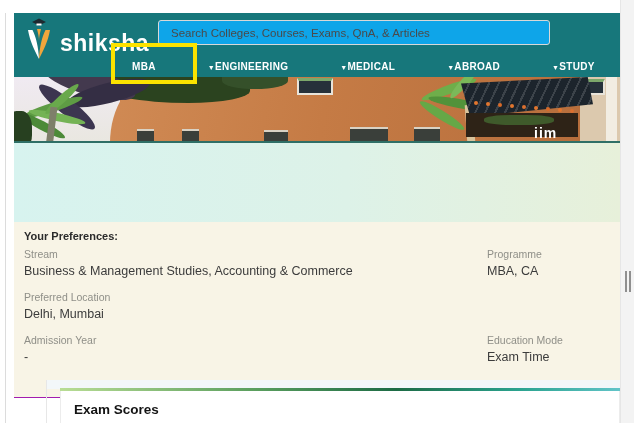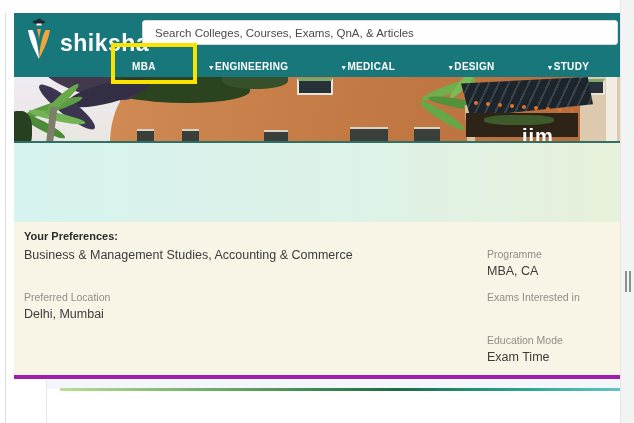--- a/index.html
+++ b/index.html
@@ -10,21 +10,21 @@
   .page-edge { position: absolute; left: 5px; top: 13px; height: 410px; width: 1px; background: #dcdcdc; }
   .scrollbar-track { position: absolute; right: 0; top: 0; width: 14px; height: 423px; background: #f3f3f3; border-left: 1px solid #e6e6e6; }
   .scroll-line { position: absolute; width: 2px; height: 21px; top: 271px; background: #8f8f8f; }
   .scroll-line.a { left: 4px; } .scroll-line.b { left: 8px; }
 
   
   .header { position: absolute; left: 14px; top: 13px; width: 606px; height: 64px; background: #17777b; z-index: 2; }
   .logo { position: absolute; left: 10px; top: 4px; display: flex; align-items: flex-end; }
   .logo-bird { width: 30px; height: 44px; margin-right: 6px; }
   .logo-text { color: #fff; font-size: 23px; font-weight: 600; letter-spacing: .5px; line-height: 1; padding-bottom: 6px; }
-  .searchbar { position: absolute; left: 128px; top: 7px; width: 476px; height: 25px; background: #ffffff;
+  .searchbar { position: absolute; left: 144px; top: 7px; width: 392px; height: 25px; background: #0ea5e9;
     border: 1px solid #d8d8d8; border-radius: 3px; }
   .searchbar input { width: 100%; height: 100%; border: 0; outline: none; background: transparent;
     padding: 0 12px; font-size: 11.5px; color: #4a4a4a; font-family: inherit; }
   .searchbar input::placeholder { color: #4a4a4a; opacity: 1; }
   .nav { position: absolute; left: 118px; top: 40px; width: 486px; height: 26px;
     display: flex; align-items: center; justify-content: space-between; }
   .nav-item { color: #fff; font-size: 10px; font-weight: bold; letter-spacing: .3px; white-space: nowrap;
     display: inline-flex; align-items: center; cursor: pointer; gap: 48px; }
   .nav-item .caret { font-size: 7px; margin-left: 4px; position: relative; top: 1px; }
 
@@ -65,34 +65,34 @@
   .cg4 { left: 430px; top: 2px; width: 40px; height: 8px; background: #7bb959; transform: rotate(-48deg); }
   .trunk-c { position: absolute; left: 452px; top: 28px; width: 8px; height: 38px; background: #d9c49c; transform: rotate(-4deg); }
   .canopy { position: absolute; left: 447px; top: 0; width: 132px; height: 40px; background: #1c242c;
     clip-path: polygon(0 16%, 96% 0, 100% 68%, 7% 100%);
     background-image: repeating-linear-gradient(115deg, rgba(255,255,255,.14) 0 2px, transparent 2px 9px); }
   .lanterns { position: absolute; left: 460px; top: 24px; width: 4px; height: 4px; border-radius: 50%; background: #e2762f;
     box-shadow: 12px 1px 0 #e2762f, 24px 2px 0 #d96a28, 36px 3px 0 #e2762f, 48px 4px 0 #db7030, 60px 5px 0 #e2762f,
       72px 6px 0 #d96a28, 84px 7px 0 #e2762f, 96px 8px 0 #db7030; }
   .balcony { position: absolute; left: 452px; top: 36px; width: 112px; height: 24px; background: #2e2317; }
   .balcony-green { position: absolute; left: 470px; top: 38px; width: 70px; height: 10px; background: #3f5a2b; border-radius: 40%; }
-  .sign { position: absolute; left: 508px; top: 48px; color: #fff; font-size: 20px; font-weight: bold; letter-spacing: 1px; }
+  .sign { position: absolute; left: 520px; top: 48px; color: #fff; font-size: 14px; font-weight: bold; letter-spacing: 1px; }
   .hero-bottom { position: absolute; left: 0; bottom: 0; width: 100%; height: 2px; background: #2f6f66; }
 
   
   .annotation-box { position: absolute; left: 111px; top: 43px; width: 86px; height: 41px;
     border: 4px solid #fbe300; z-index: 10; pointer-events: none; }
 
   
   .mint { position: absolute; left: 14px; top: 143px; width: 606px; height: 79px;
     background: linear-gradient(90deg, #d7f3ef 0%, #ddf2e8 55%, #e7f0da 100%); }
 
   
-  .prefs { position: absolute; left: 14px; top: 222px; width: 606px; height: 157px; background: #f8f4e6;
-    border-bottom: 4px solid #a21caf; }
+  .prefs { position: absolute; left: 14px; top: 222px; width: 606px; height: 176px; background: #f8f4e6;
+    border-bottom: 1px solid #a21caf; }
   .prefs-title { position: absolute; left: 10px; top: 8px; font-size: 11px; font-weight: bold; color: #2b2b2b; }
   .pref-field { position: absolute; }
   .pref-label { font-size: 10.5px; color: #8f8f88; margin-bottom: 4px; }
   .pref-value { font-size: 12.5px; color: #3c3c3c; }
   .more-link { color: #4272d7; cursor: pointer; }
   .pf-l1 { left: 10px; top: 26px; } .pf-r1 { left: 473px; top: 26px; }
   .pf-l2 { left: 10px; top: 69px; } .pf-r2 { left: 473px; top: 69px; }
   .pf-l3 { left: 10px; top: 112px; } .pf-r3 { left: 473px; top: 112px; }
 
   
@@ -132,21 +132,21 @@
       </span>
       <span class="nav-item">
         <span>ENGINEERING</span>
         <span class="caret">▼</span>
       </span>
       <span class="nav-item">
         <span>MEDICAL</span>
         <span class="caret">▼</span>
       </span>
       <span class="nav-item">
-        <span>DESIGN</span>
+        <span>ABROAD</span>
         <span class="caret">▼</span>
       </span>
       <span class="nav-item">
         <span>STUDY</span>
         <span class="caret">▼</span>
       </span>
       <span class="nav-item">
         <span>STUDY ABROAD</span>
         <span class="caret">▼</span>
       </span>
@@ -190,41 +190,48 @@
   </div>
 
   <div class="annotation-box"></div>
 
   <div class="mint"></div>
 
   <div class="prefs">
     <div class="prefs-title">Your Preferences:</div>
 
     <div class="pref-field pf-l1">
+      <div class="pref-label">Stream</div>
       <div class="pref-value">Business &amp; Management Studies, Accounting &amp; Commerce</div>
     </div>
     <div class="pref-field pf-l2">
       <div class="pref-label">Preferred Location</div>
       <div class="pref-value">Delhi, Mumbai</div>
     </div>
     <div class="pref-field pf-r1">
       <div class="pref-label">Programme</div>
       <div class="pref-value">MBA, CA</div>
     </div>
     <div class="pref-field pf-r2">
-      <div class="pref-label">Exams Interested in</div>
+    </div>
+    <div class="pref-field pf-l3">
+      <div class="pref-label">Admission Year</div>
+      <div class="pref-value">-</div>
     </div>
     <div class="pref-field pf-r3">
       <div class="pref-label">Education Mode</div>
       <div class="pref-value">Exam Time</div>
     </div>
   </div>
 
   <div class="panel-edge"></div>
   <div class="gap-band"></div>
   <div class="card-top"></div>
+  <div class="card-body">
+    <div class="card-title">Exam Scores</div>
+  </div>
 
   <div class="scrollbar-track">
     <div class="scroll-line a"></div>
     <div class="scroll-line b"></div>
   </div>
 
 </div>
 
 </body></html>

